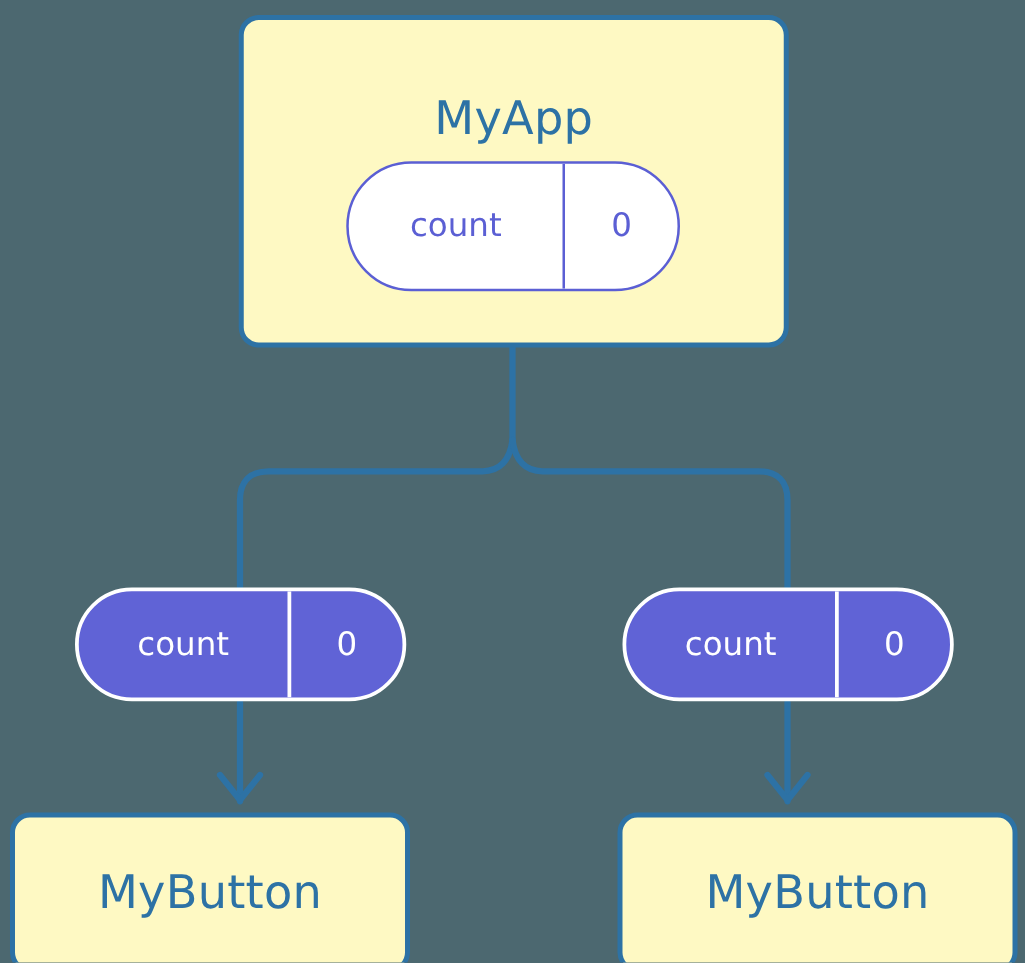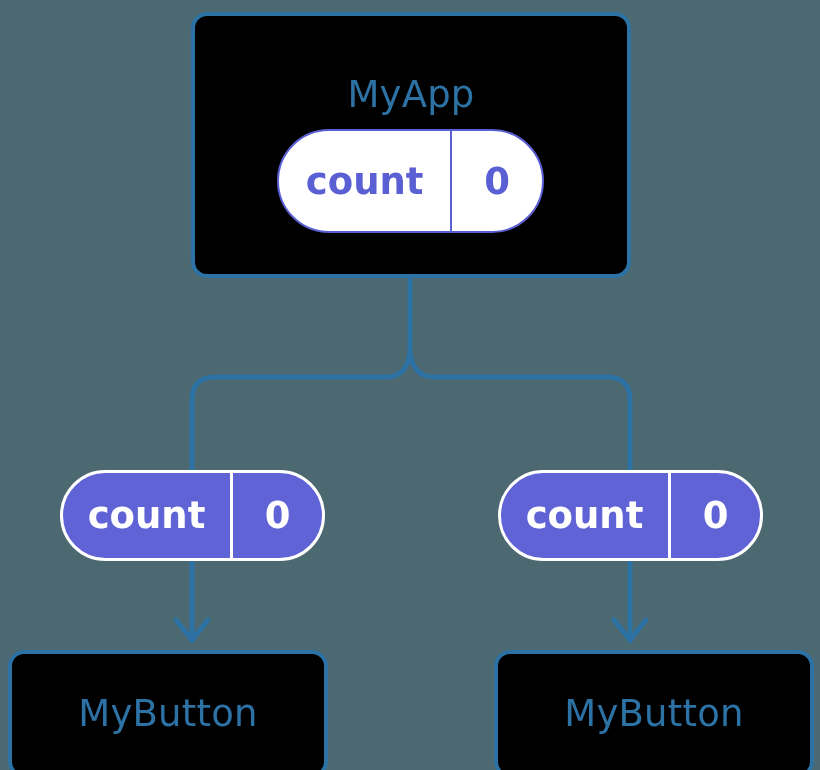--- a/index.html
+++ b/index.html
@@ -26,21 +26,21 @@
     left: 0;
     top: 0;
     width: 820px;
     height: 770px;
     pointer-events: none;
   }
 
   
   .node-box {
     position: absolute;
-    background: #000000;
+    background: #fef9c3;
     border: 4px solid #2d72a5;
     border-radius: 16px;
     box-sizing: border-box;
   }
   .node-title {
     position: absolute;
     left: 0;
     right: 0;
     text-align: center;
     color: #2d72a5;
@@ -68,22 +68,22 @@
     border-radius: 999px;
     display: flex;
     align-items: stretch;
     overflow: hidden;
   }
   .pill .pill-key,
   .pill .pill-val {
     display: flex;
     align-items: center;
     justify-content: center;
-    font-size: 37px;
-    font-weight: 700;
+    font-size: 26px;
+    font-weight: 400;
     line-height: 1;
     box-sizing: border-box;
   }
 
   
   .pill.outline {
     background: #ffffff;
     border: 2.5px solid #5b5fd4;
   }
   .pill.outline .pill-key {

